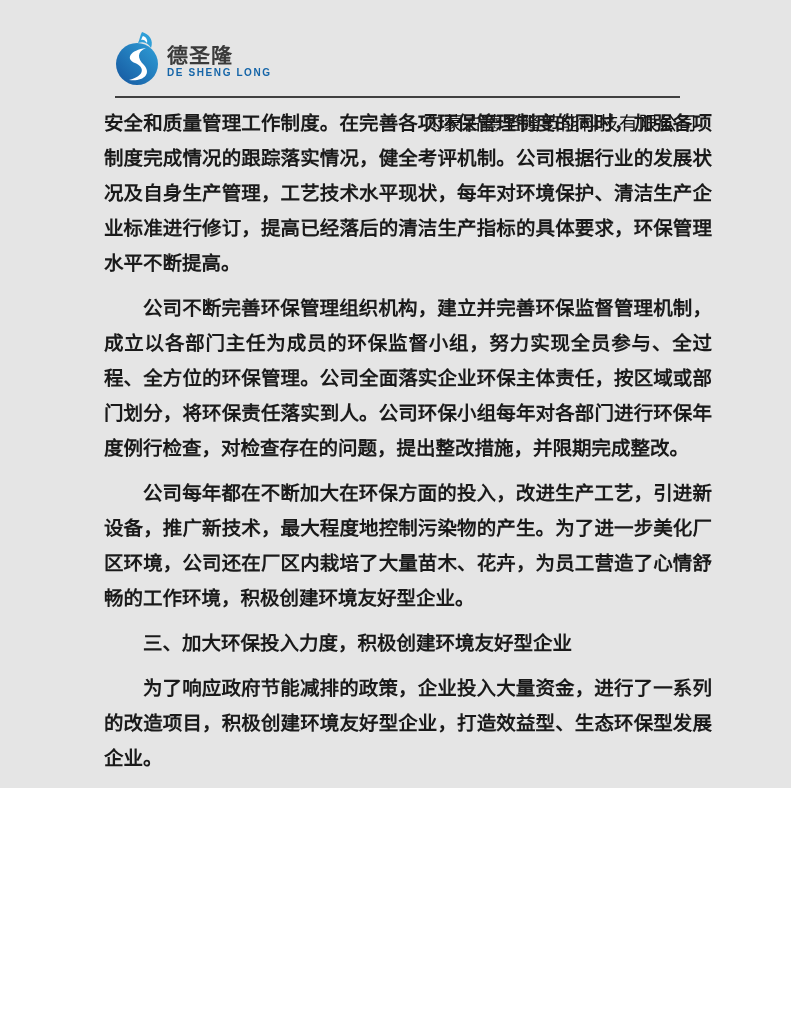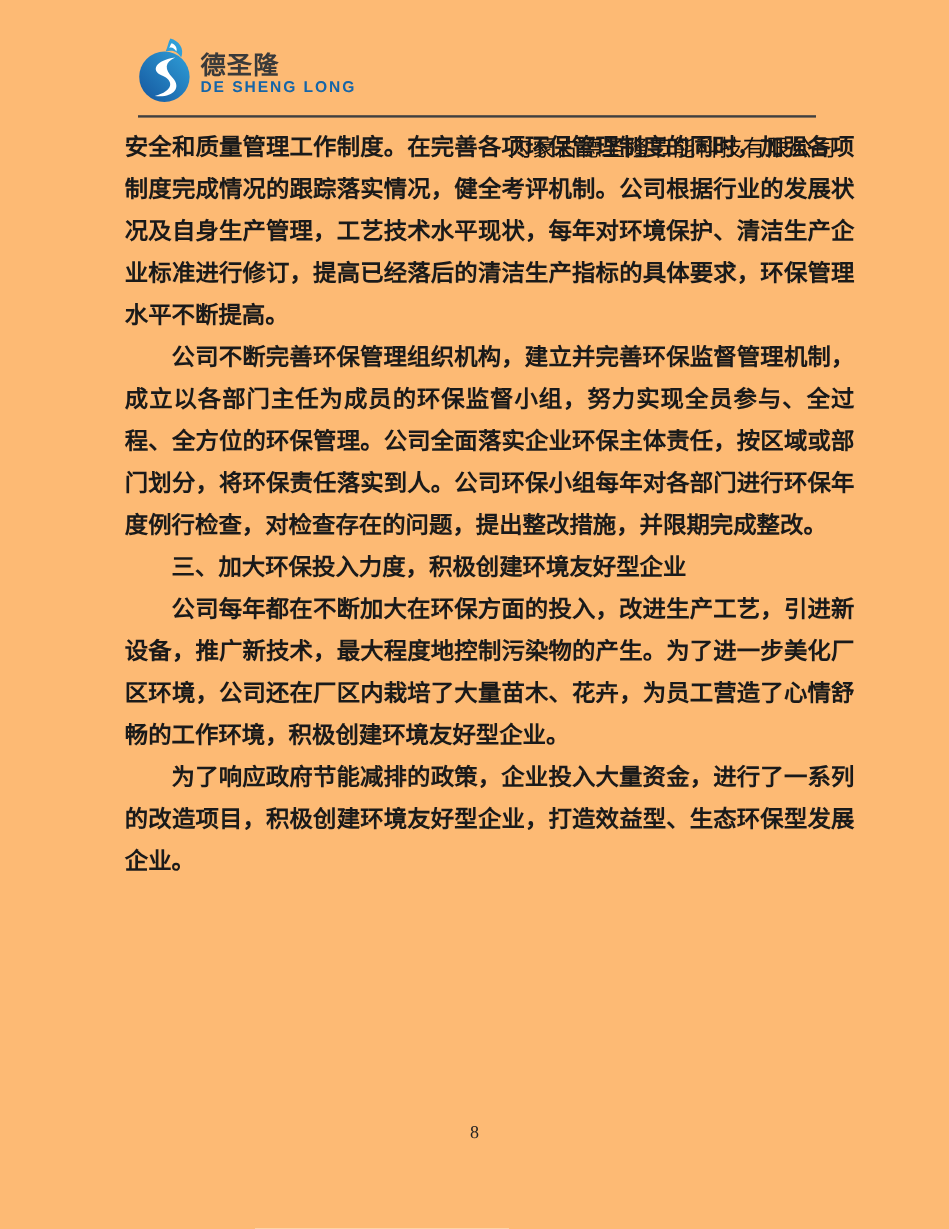--- a/index.html
+++ b/index.html
@@ -3,22 +3,22 @@
 <meta charset="utf-8">
 <style>
   html, body {
     margin: 0;
     padding: 0;
     background: #ffffff;
   }
   .page {
     position: relative;
     width: 791px;
-    height: 1024px;
-    background: #fdba74;
+    height: 788px;
+    background: #e5e5e5;
     font-family: "Liberation Serif", "DejaVu Serif", serif;
     overflow: hidden;
   }
 
   
   .logo-group {
     position: absolute;
     left: 115px;
     top: 31px;
     display: flex;
@@ -35,21 +35,21 @@
   }
   .brand-cn {
     font-size: 21px;
     font-weight: bold;
     color: #3a3a3a;
     letter-spacing: 1px;
     line-height: 24px;
     font-family: "Liberation Sans", "DejaVu Sans", sans-serif;
   }
   .brand-en {
-    font-size: 13px;
+    font-size: 10px;
     font-weight: bold;
     color: #1565a8;
     letter-spacing: 1.6px;
     line-height: 10px;
     font-family: "Liberation Sans", "DejaVu Sans", sans-serif;
   }
   .company-name {
     position: absolute;
     top: 64px;
     right: 94px;
@@ -80,20 +80,21 @@
     line-height: 35px;
     text-align: justify;
   }
   .para {
     margin: 0;
     word-break: break-all;
     font-weight: bold;
   }
   .para.indent {
     text-indent: 2em;
+    margin-top: 10px;
   }
 
   
   .page-number {
     position: absolute;
     left: 0;
     right: 0;
     top: 936px;
     text-align: center;
     font-size: 15px;
@@ -126,20 +127,20 @@
       <div class="brand-en">DE SHENG LONG</div>
     </div>
   </div>
 
   <div class="company-name">内蒙古德圣隆节能科技有限公司</div>
   <div class="header-rule"></div>
 
   <div class="doc-body">
     <p class="para">安全和质量管理工作制度。在完善各项环保管理制度的同时，加强各项制度完成情况的跟踪落实情况，健全考评机制。公司根据行业的发展状况及自身生产管理，工艺技术水平现状，每年对环境保护、清洁生产企业标准进行修订，提高已经落后的清洁生产指标的具体要求，环保管理水平不断提高。</p>
     <p class="para indent">公司不断完善环保管理组织机构，建立并完善环保监督管理机制，成立以各部门主任为成员的环保监督小组，努力实现全员参与、全过程、全方位的环保管理。公司全面落实企业环保主体责任，按区域或部门划分，将环保责任落实到人。公司环保小组每年对各部门进行环保年度例行检查，对检查存在的问题，提出整改措施，并限期完成整改。</p>
+    <p class="para indent">公司每年都在不断加大在环保方面的投入，改进生产工艺，引进新设备，推广新技术，最大程度地控制污染物的产生。为了进一步美化厂区环境，公司还在厂区内栽培了大量苗木、花卉，为员工营造了心情舒畅的工作环境，积极创建环境友好型企业。</p>
     <p class="para indent">三、加大环保投入力度，积极创建环境友好型企业</p>
-    <p class="para indent">公司每年都在不断加大在环保方面的投入，改进生产工艺，引进新设备，推广新技术，最大程度地控制污染物的产生。为了进一步美化厂区环境，公司还在厂区内栽培了大量苗木、花卉，为员工营造了心情舒畅的工作环境，积极创建环境友好型企业。</p>
     <p class="para indent">为了响应政府节能减排的政策，企业投入大量资金，进行了一系列的改造项目，积极创建环境友好型企业，打造效益型、生态环保型发展企业。</p>
   </div>
 
   <div class="page-number">8</div>
 
 </div>
 
 </body></html>

